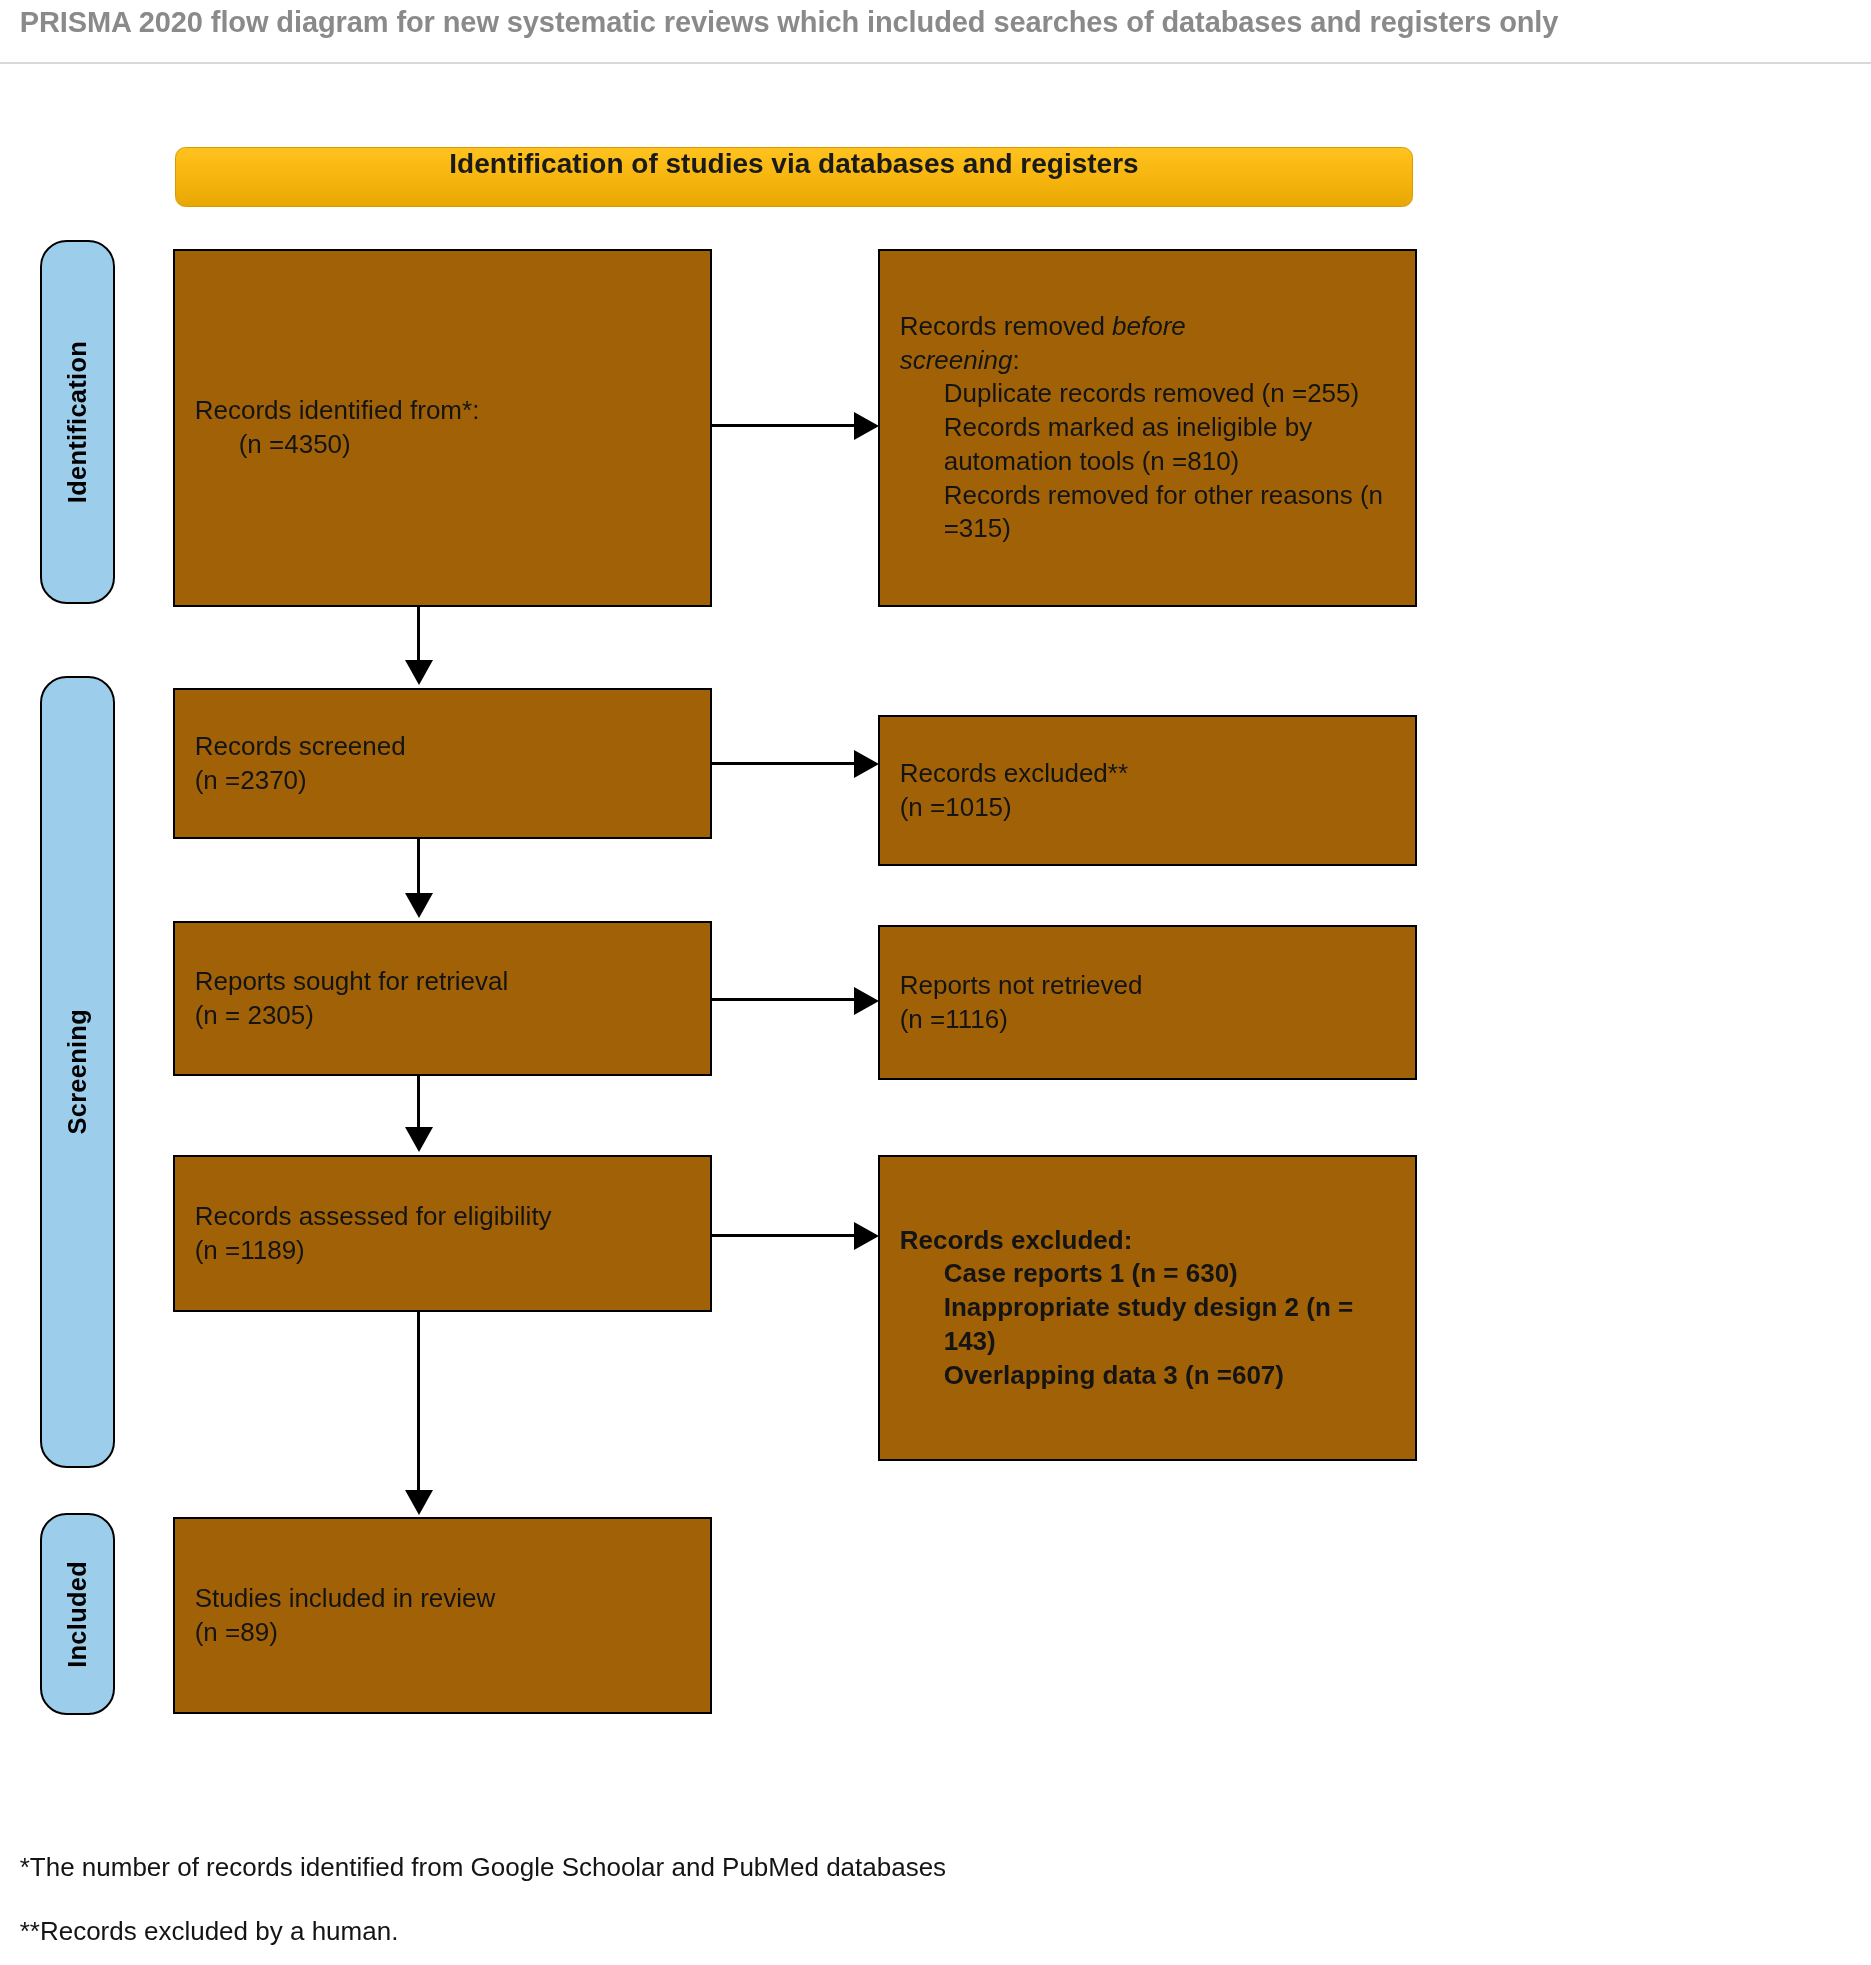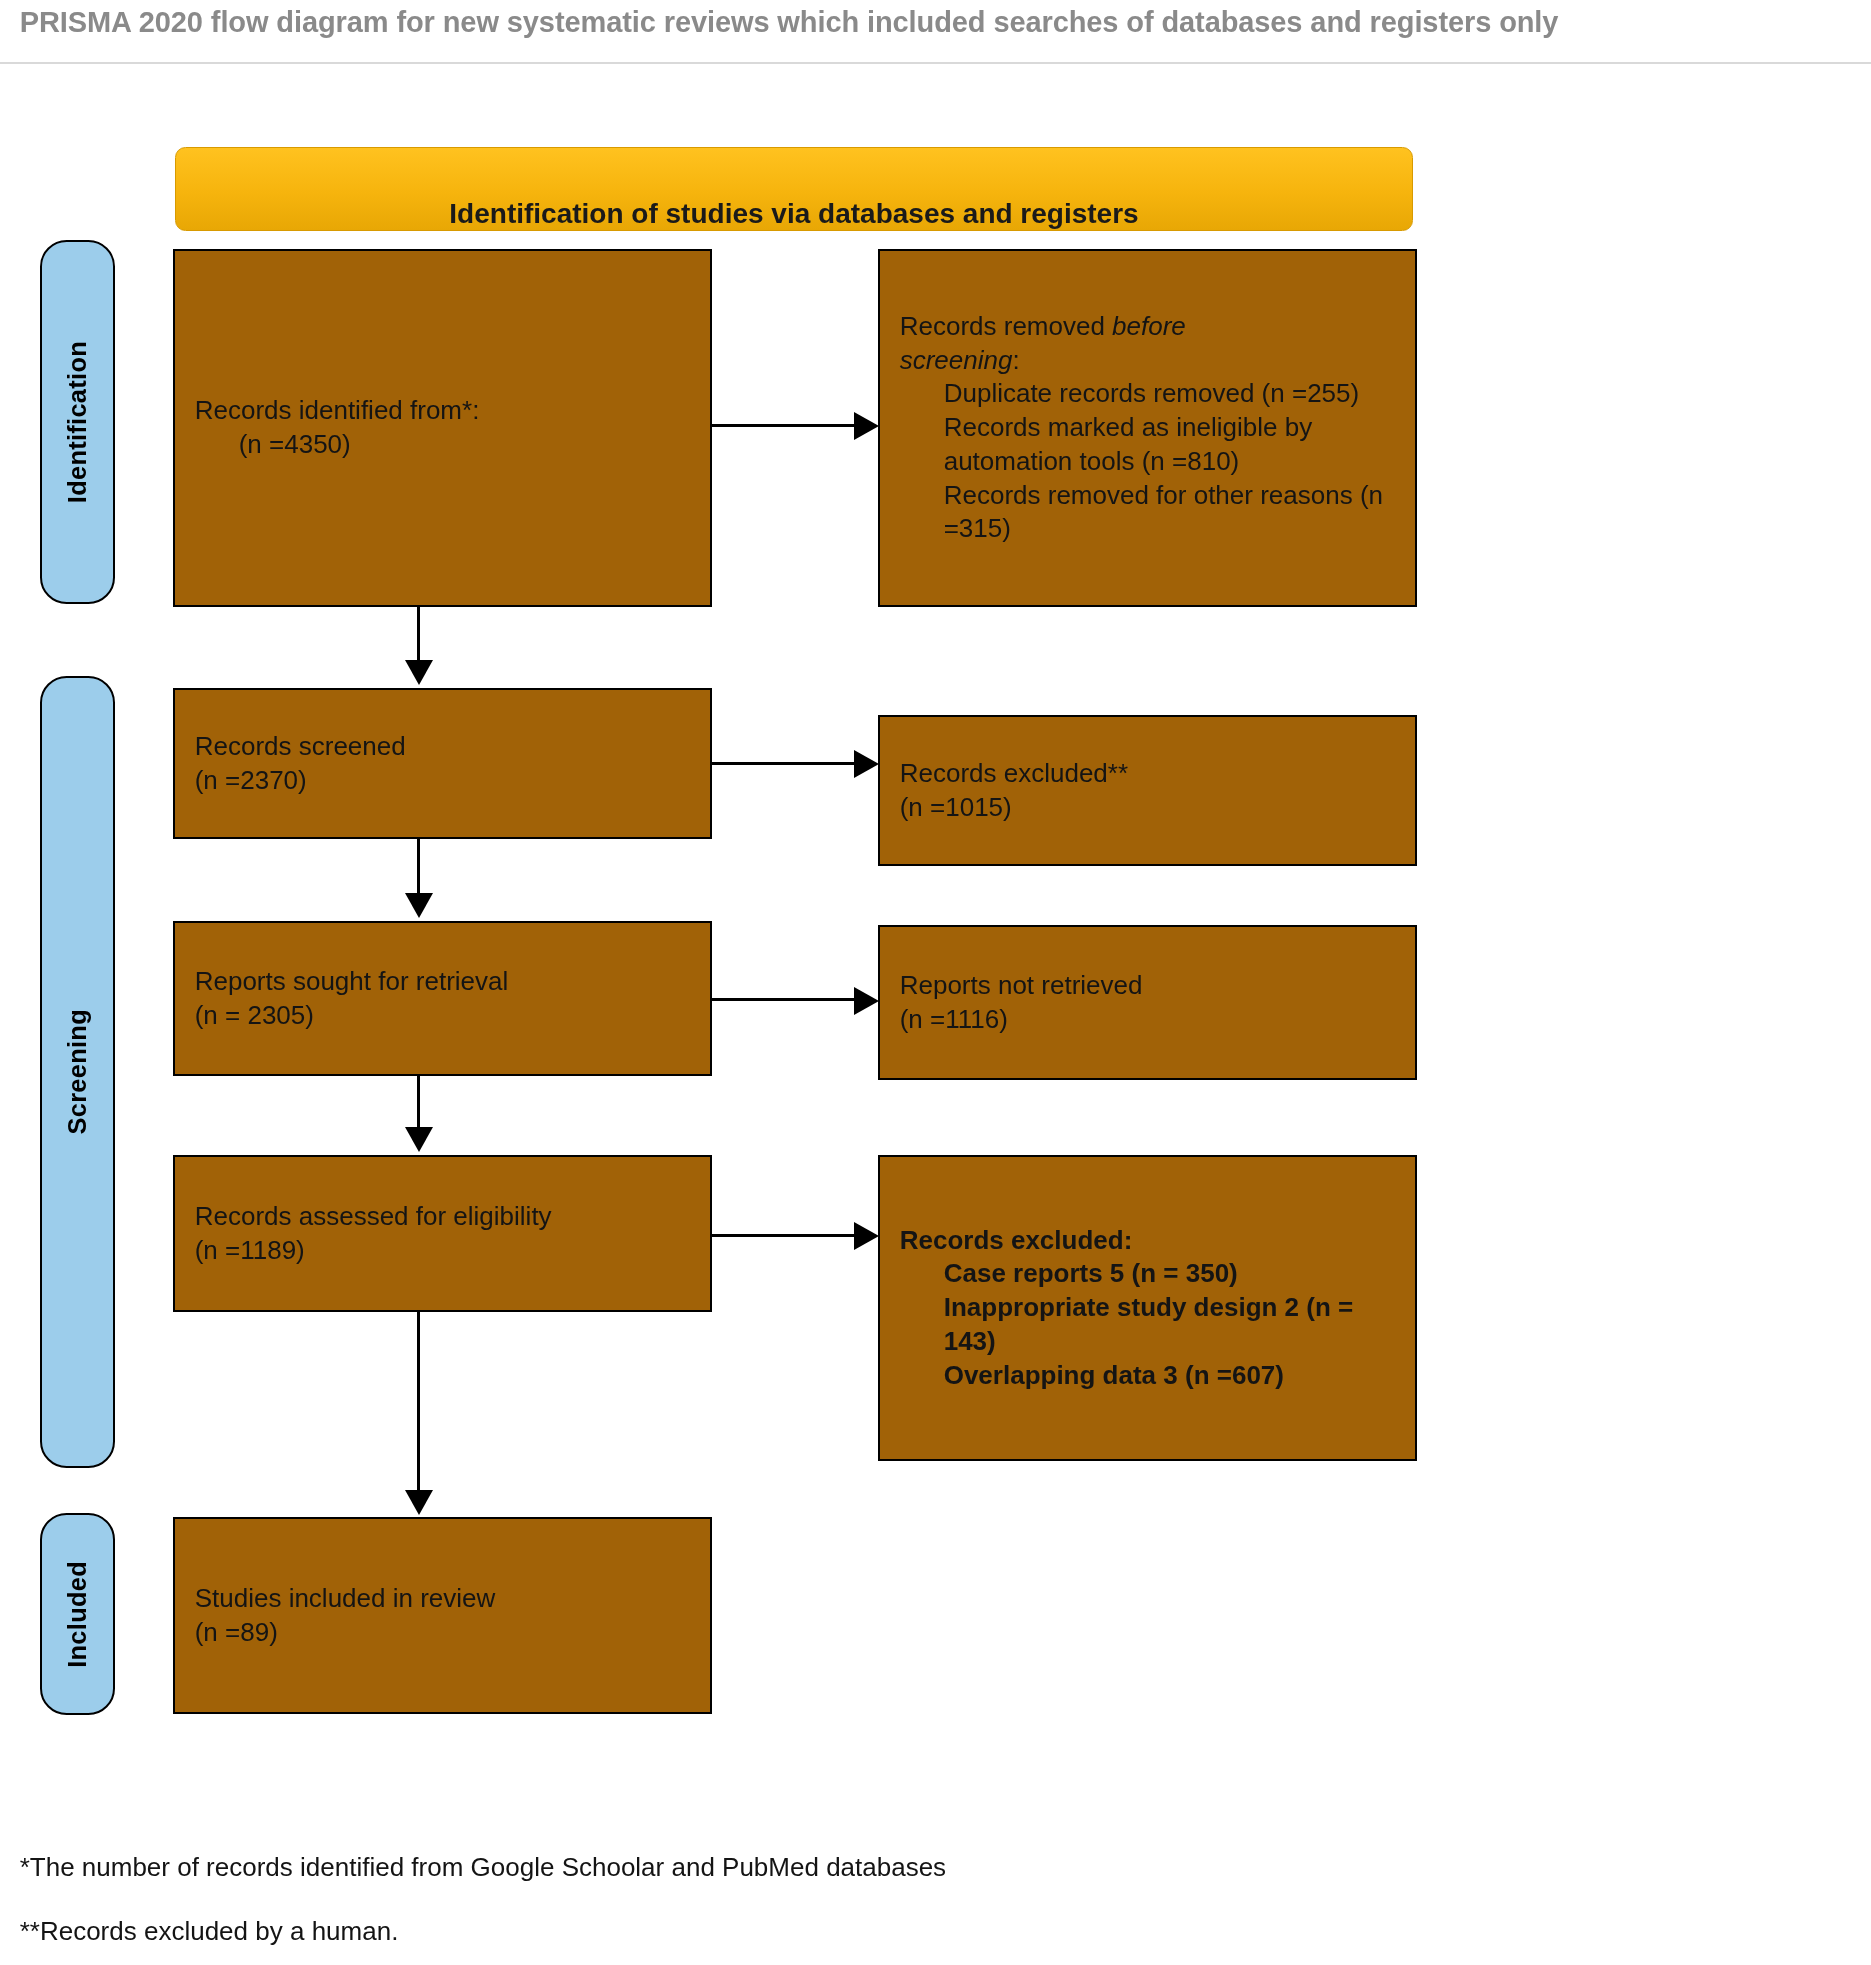--- a/index.html
+++ b/index.html
@@ -53,27 +53,27 @@
     white-space: nowrap;
   }
   #pill-identification { left: 40px; top: 240px;  width: 75px; height: 364px; }
   #pill-screening      { left: 40px; top: 676px; width: 75px; height: 792px; }
   #pill-included       { left: 40px; top: 1513px; width: 75px; height: 202px; }
 
   
   #identification-banner {
     position: absolute;
     left: 175px; top: 147px;
-    width: 1238px; height: 84px;
+    width: 1238px; height: 60px;
     background: #fdb913;
     background: linear-gradient(180deg, #ffc21f 0%, #f6b40d 55%, #e8a705 100%);
     border: 1.7px solid #d89a00;
     border-radius: 10.4px;
     display: flex;
-    align-items: flex-end;
+    align-items: flex-start;
     justify-content: center;
   }
   #identification-banner .banner-label {
     font-size: 28px;
     font-weight: bold;
     color: #1a1a1a;
   }
 
   
   .flow-box {
@@ -224,21 +224,21 @@
   <div class="box-line">(n =1015)</div>
 </div>
 
 <div id="box-not-retrieved" class="flow-box">
   <div class="box-line">Reports not retrieved</div>
   <div class="box-line">(n =1116)</div>
 </div>
 
 <div id="box-excluded-elig" class="flow-box">
   <div class="box-line">Records excluded:</div>
-  <div class="box-line hang">Case reports 5 (n = 350)</div>
+  <div class="box-line hang">Case reports 1 (n = 630)</div>
   <div class="box-line hang">Inappropriate study design 2 (n = 143)</div>
   <div class="box-line hang">Overlapping data 3 (n =607)</div>
 </div>
 
 <div id="vline-1" class="v-line"></div>
 <div id="varrow-1" class="v-arrowhead"></div>
 <div id="vline-2" class="v-line"></div>
 <div id="varrow-2" class="v-arrowhead"></div>
 <div id="vline-3" class="v-line"></div>
 <div id="varrow-3" class="v-arrowhead"></div>

